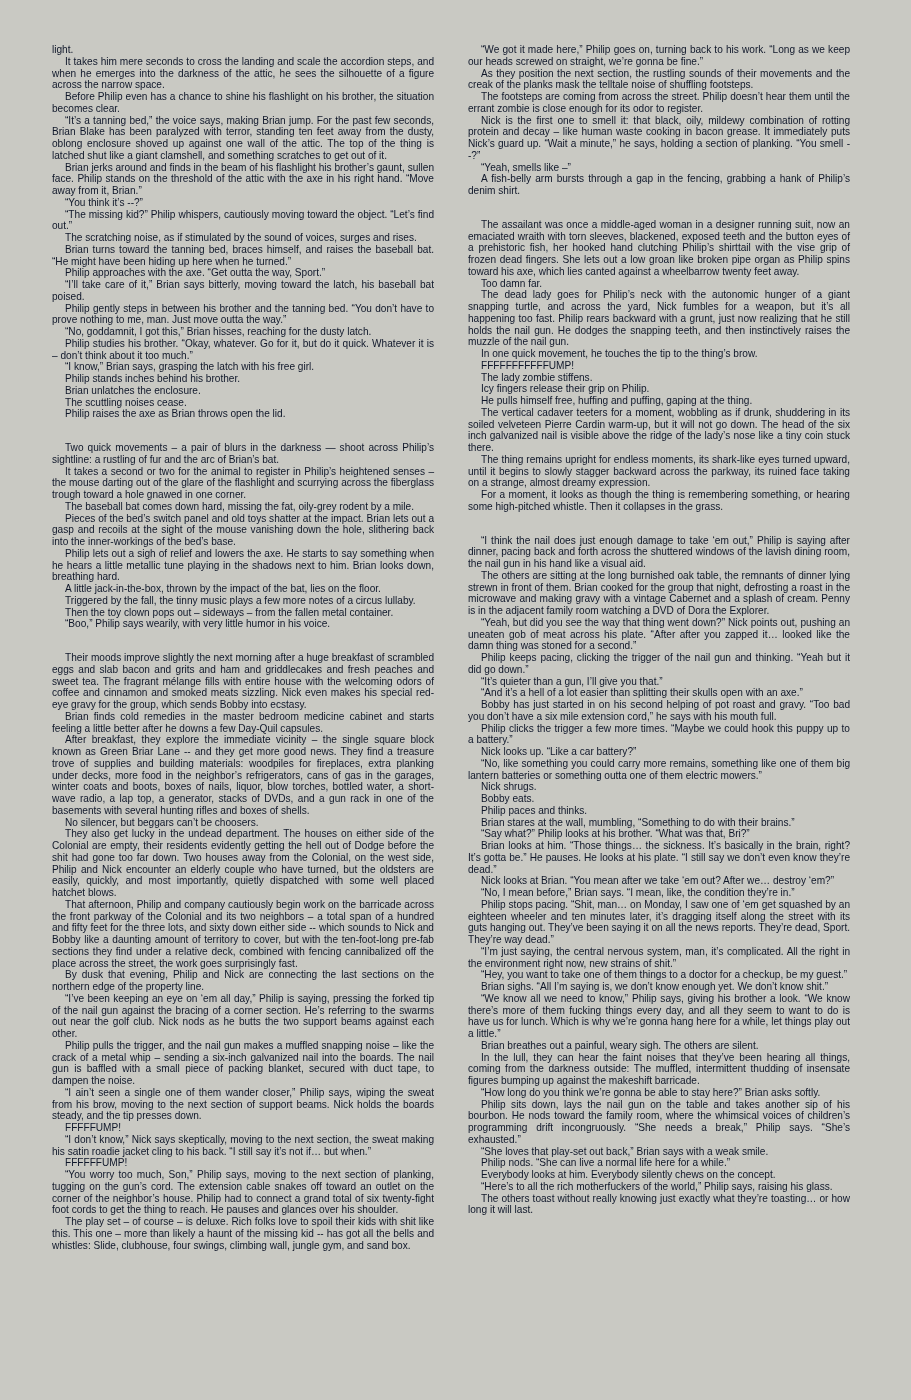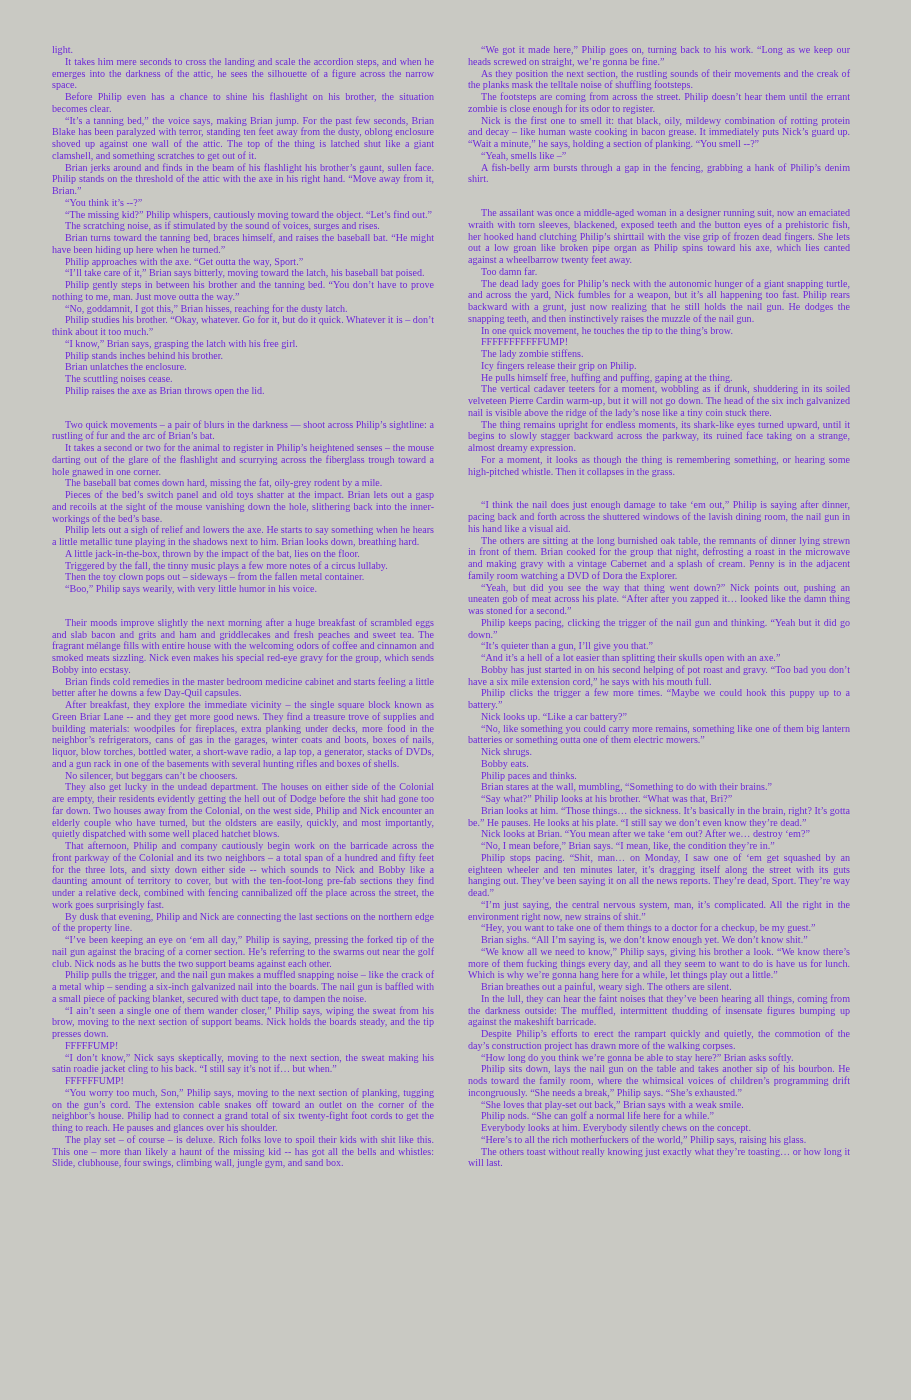--- a/index.html
+++ b/index.html
@@ -7,22 +7,22 @@
     padding: 0;
     background: #c9c9c3;
   }
   .page {
     position: relative;
     width: 911px;
     height: 1400px;
     background: #c9c9c3;
     box-sizing: border-box;
     padding: 44px 52px 14px 52px;
-    font-family: Liberation Serif, serif;
-    color: #6d28d9;
+    font-family: Liberation Sans, sans-serif;
+    color: #0f172a;
   }
   .columns {
     display: flex;
     flex-direction: row;
     gap: 34px;
     height: 100%;
   }
   .col {
     width: 382px;
     flex: 0 0 382px;
@@ -128,23 +128,22 @@
         <p>Brian looks at him.  “Those things… the sickness.  It’s basically in the brain, right?  It’s gotta be.”  He pauses.  He looks at his plate.  “I still say we don’t even know they’re dead.”</p>
         <p>Nick looks at Brian.  “You mean after we take ‘em out? After we… destroy ‘em?”</p>
         <p>“No, I mean before,” Brian says.  “I mean, like, the condition they’re in.”</p>
         <p>Philip stops pacing.  “Shit, man… on Monday, I saw one of ‘em get squashed by an eighteen wheeler and ten minutes later, it’s dragging itself along the street with its guts hanging out.  They’ve been saying it on all the news reports.  They’re dead, Sport.  They’re way dead.”</p>
         <p>“I’m just saying, the central nervous system, man, it’s complicated.  All the right in the environment right now, new strains of shit.”</p>
         <p>“Hey, you want to take one of them things to a doctor for a checkup, be my guest.”</p>
         <p>Brian sighs.  “All I’m saying is, we don’t know enough yet.  We don’t know shit.”</p>
         <p>“We know all we need to know,” Philip says, giving his brother a look.  “We know there’s more of them fucking things every day, and all they seem to want to do is have us for lunch.  Which is why we’re gonna hang here for a while, let things play out a little.”</p>
         <p>Brian breathes out a painful, weary sigh.  The others are silent.</p>
         <p>In the lull, they can hear the faint noises that they’ve been hearing all things, coming from the darkness outside: The muffled, intermittent thudding of insensate figures bumping up against the makeshift barricade.</p>
-        <p>Despite Philip’s efforts to erect the rampart quickly and quietly, the commotion of the day’s construction project has drawn more of the walking corpses.</p>
         <p>“How long do you think we’re gonna be able to stay here?” Brian asks softly.</p>
         <p>Philip sits down, lays the nail gun on the table and takes another sip of his bourbon.  He nods toward the family room, where the whimsical voices of children’s programming drift incongruously.  “She needs a break,” Philip says.  “She’s exhausted.”</p>
         <p>“She loves that play-set out back,” Brian says with a weak smile.</p>
-        <p>Philip nods.  “She can golf a normal life here for a while.”</p>
+        <p>Philip nods.  “She can live a normal life here for a while.”</p>
         <p>Everybody looks at him.  Everybody silently chews on the concept.</p>
         <p>“Here’s to all the rich motherfuckers of the world,” Philip says, raising his glass.</p>
         <p>The others toast without really knowing just exactly what they’re toasting… or how long it will last.</p>
       </div>
   </div>
 </div>
 
 </body></html>

